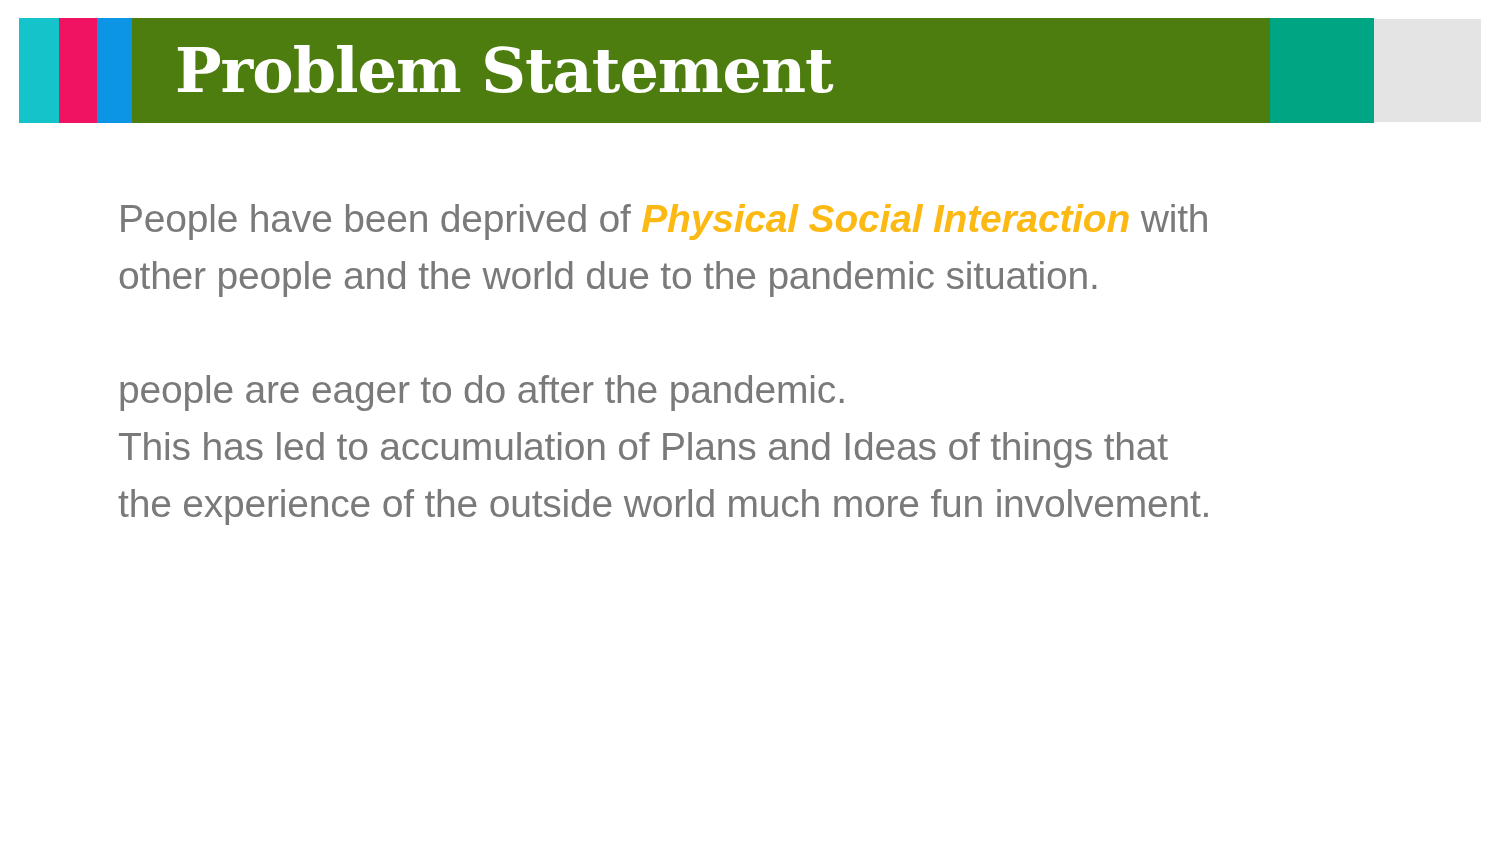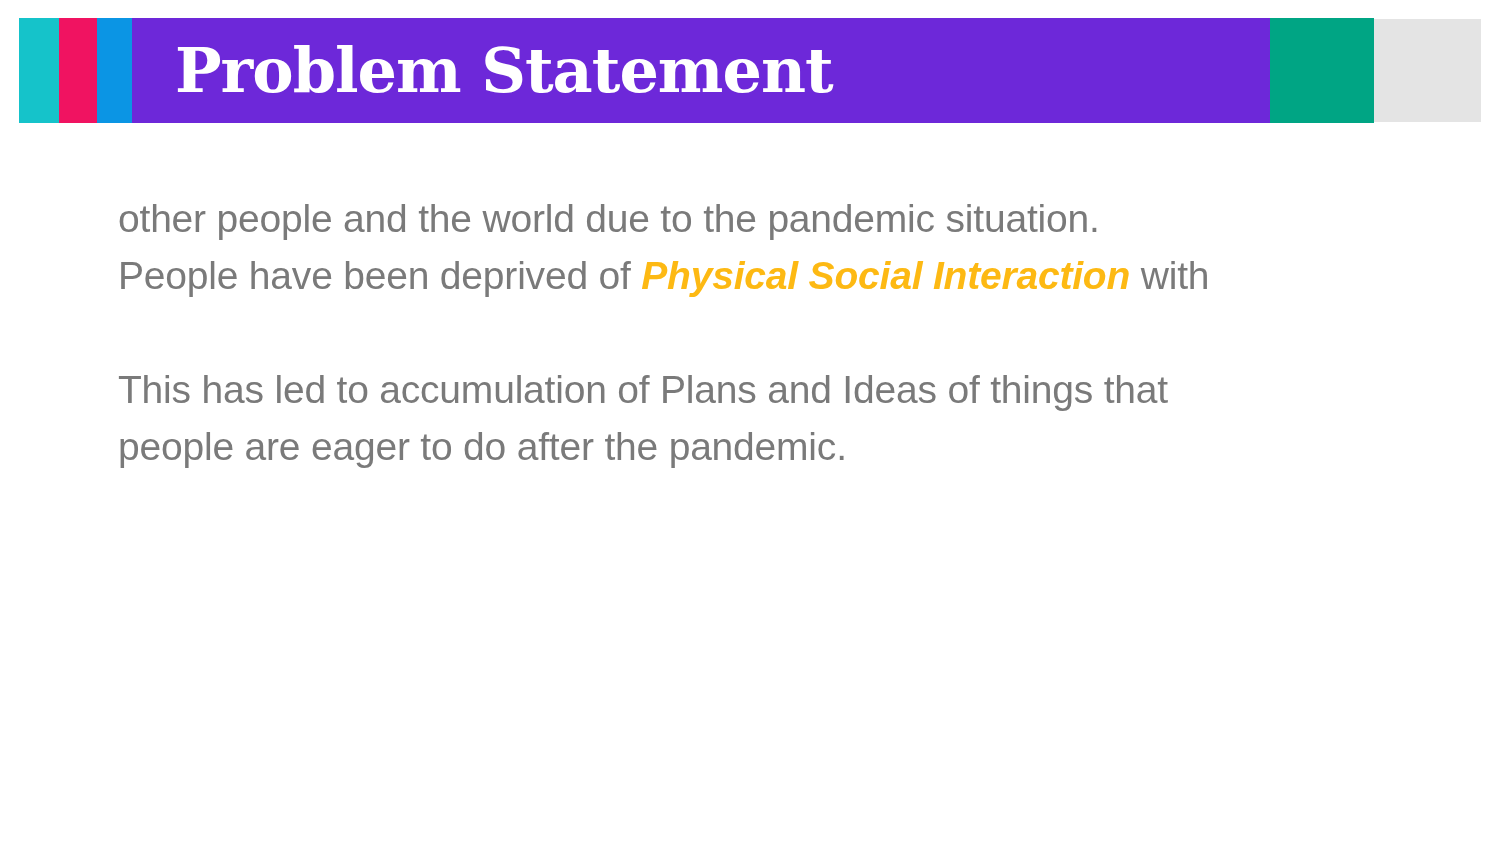--- a/index.html
+++ b/index.html
@@ -59,32 +59,33 @@
 </style>
 </head>
 <body>
 
 <div class="slide">
 
   <div class="accent-bar bar-cyan" style="background-color: rgb(21, 195, 202);"></div>
   <div class="accent-bar bar-pink" style="background-color: rgb(240, 19, 97);"></div>
   <div class="accent-bar bar-blue" style="background-color: rgb(11, 149, 228);"></div>
 
-  <div class="banner" style="background-color: #6d28d9;">
+  <div class="banner" style="background-color: #4d7c0f;">
     <h1 class="slide-title">Problem Statement</h1>
   </div>
 
   <div class="accent-block block-green" style="background-color: rgb(0, 165, 132);"></div>
   <div class="accent-block block-gray" style="background-color: rgb(228, 228, 228);"></div>
 
   <div class="body-text">
-    <div class="line">other people and the world due to the pandemic situation.</div>
     <div class="line">
       <span>People have been deprived of </span><span class="highlight" style="color: rgb(253, 185, 19);">Physical Social Interaction</span><span> with</span>
     </div>
+    <div class="line">other people and the world due to the pandemic situation.</div>
 
     <div class="spacer-line"></div>
 
+    <div class="line">people are eager to do after the pandemic.</div>
     <div class="line">This has led to accumulation of Plans and Ideas of things that</div>
-    <div class="line">people are eager to do after the pandemic.</div>
+    <div class="line">the experience of the outside world much more fun involvement.</div>
   </div>
 
 </div>
 
 </body></html>

